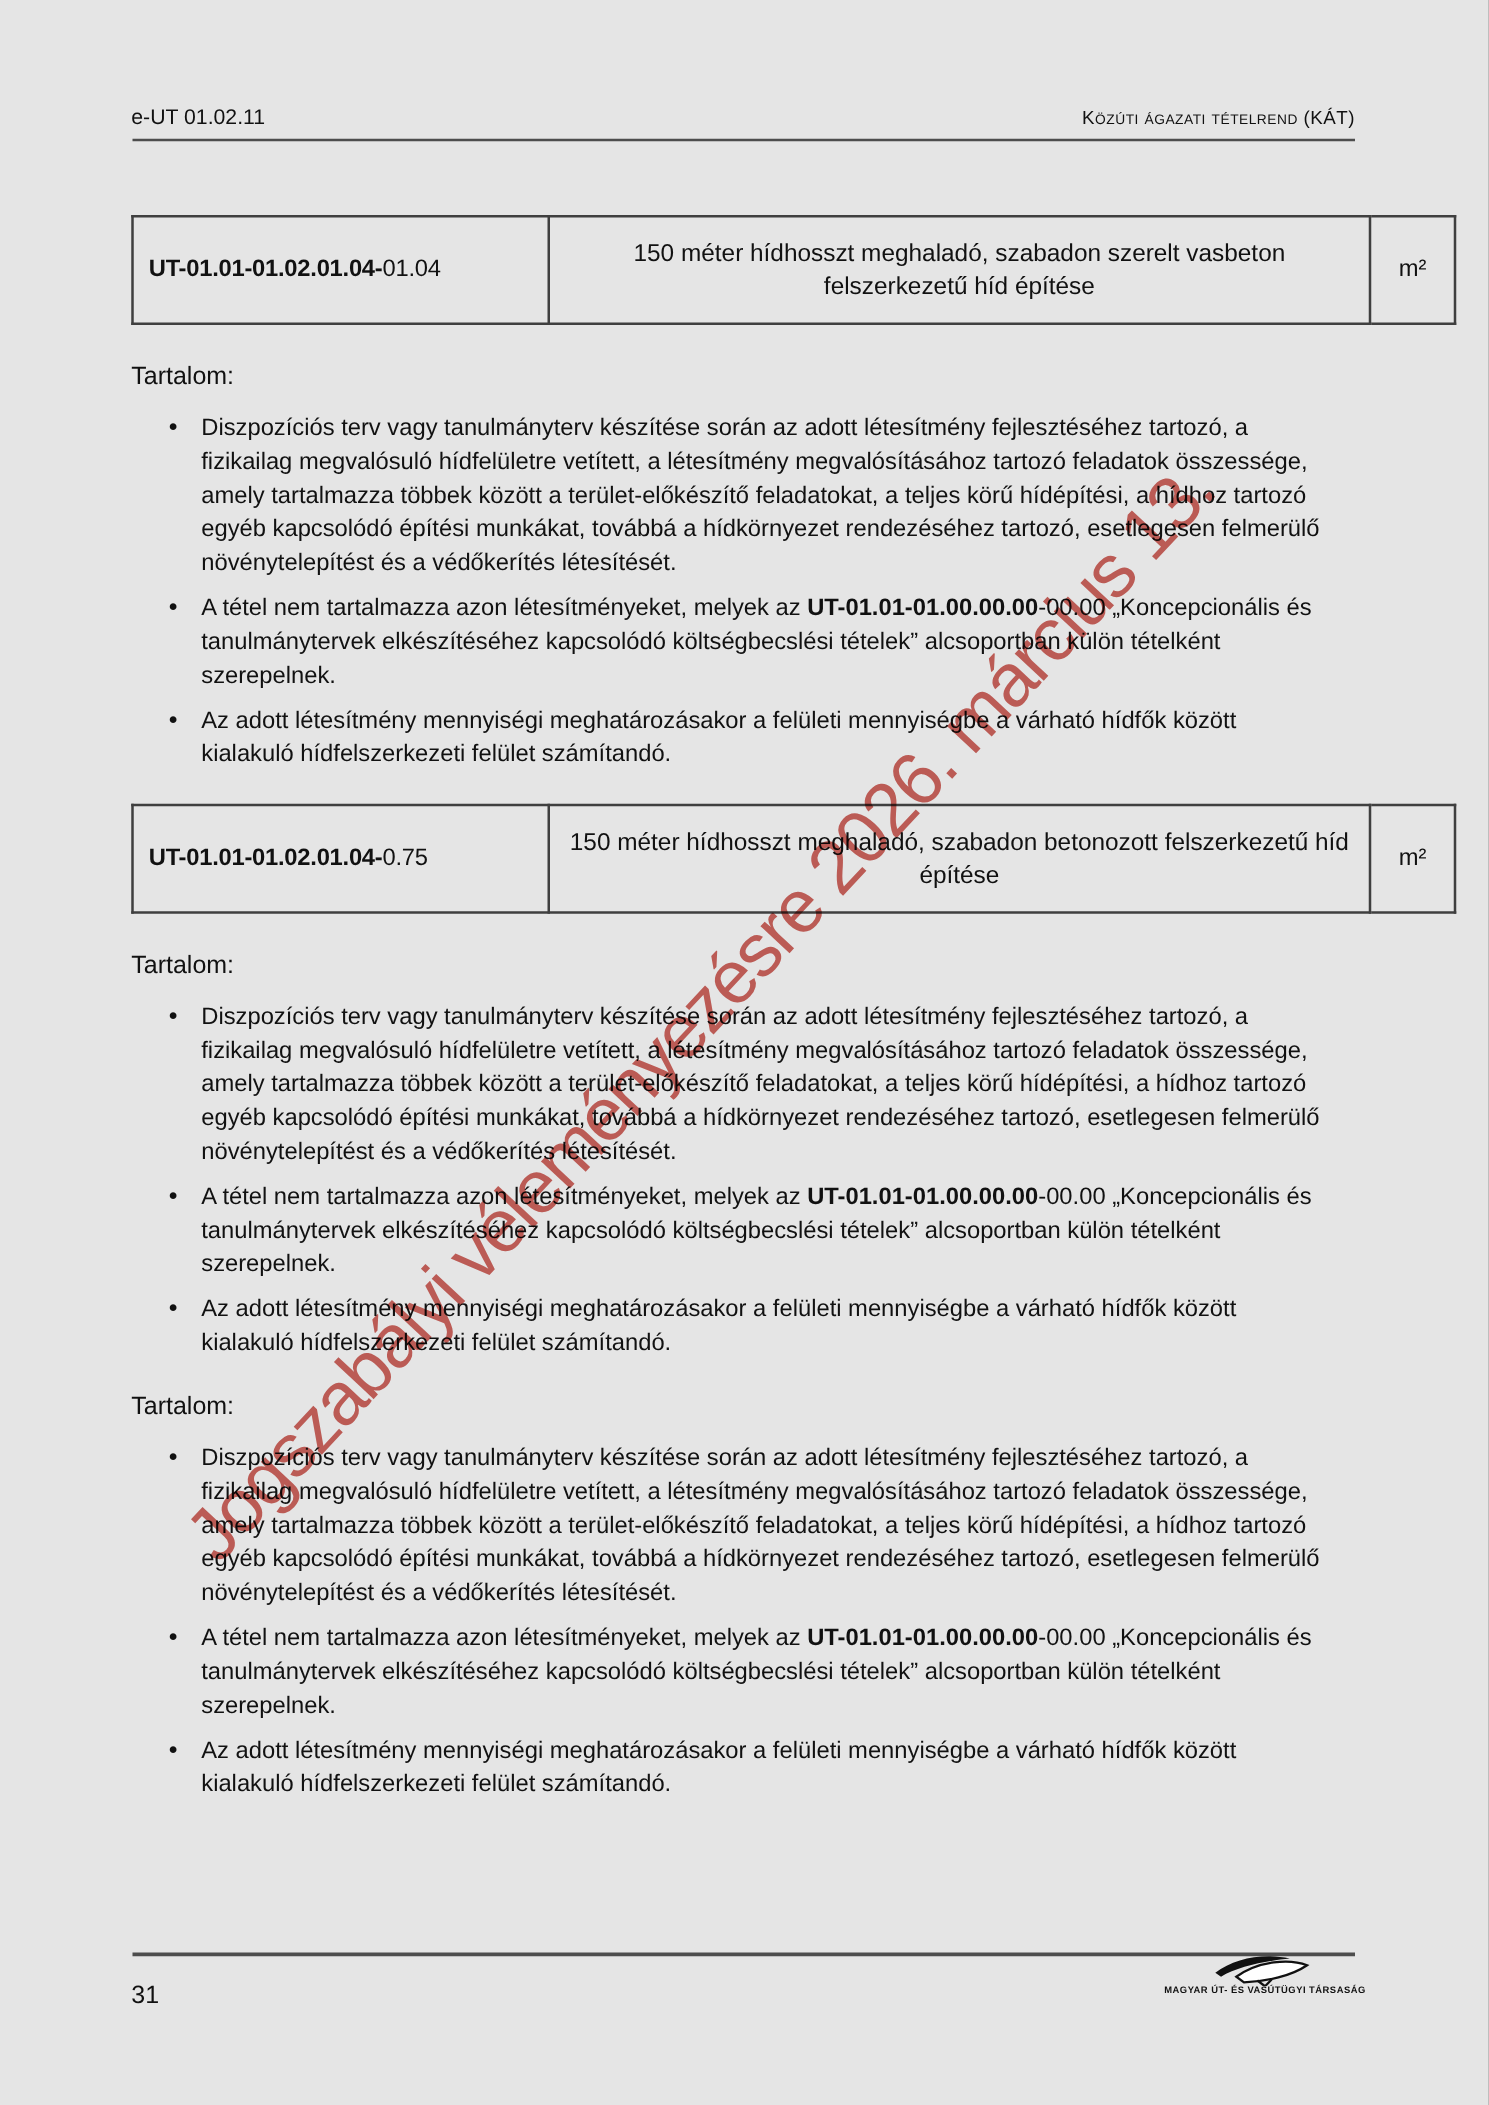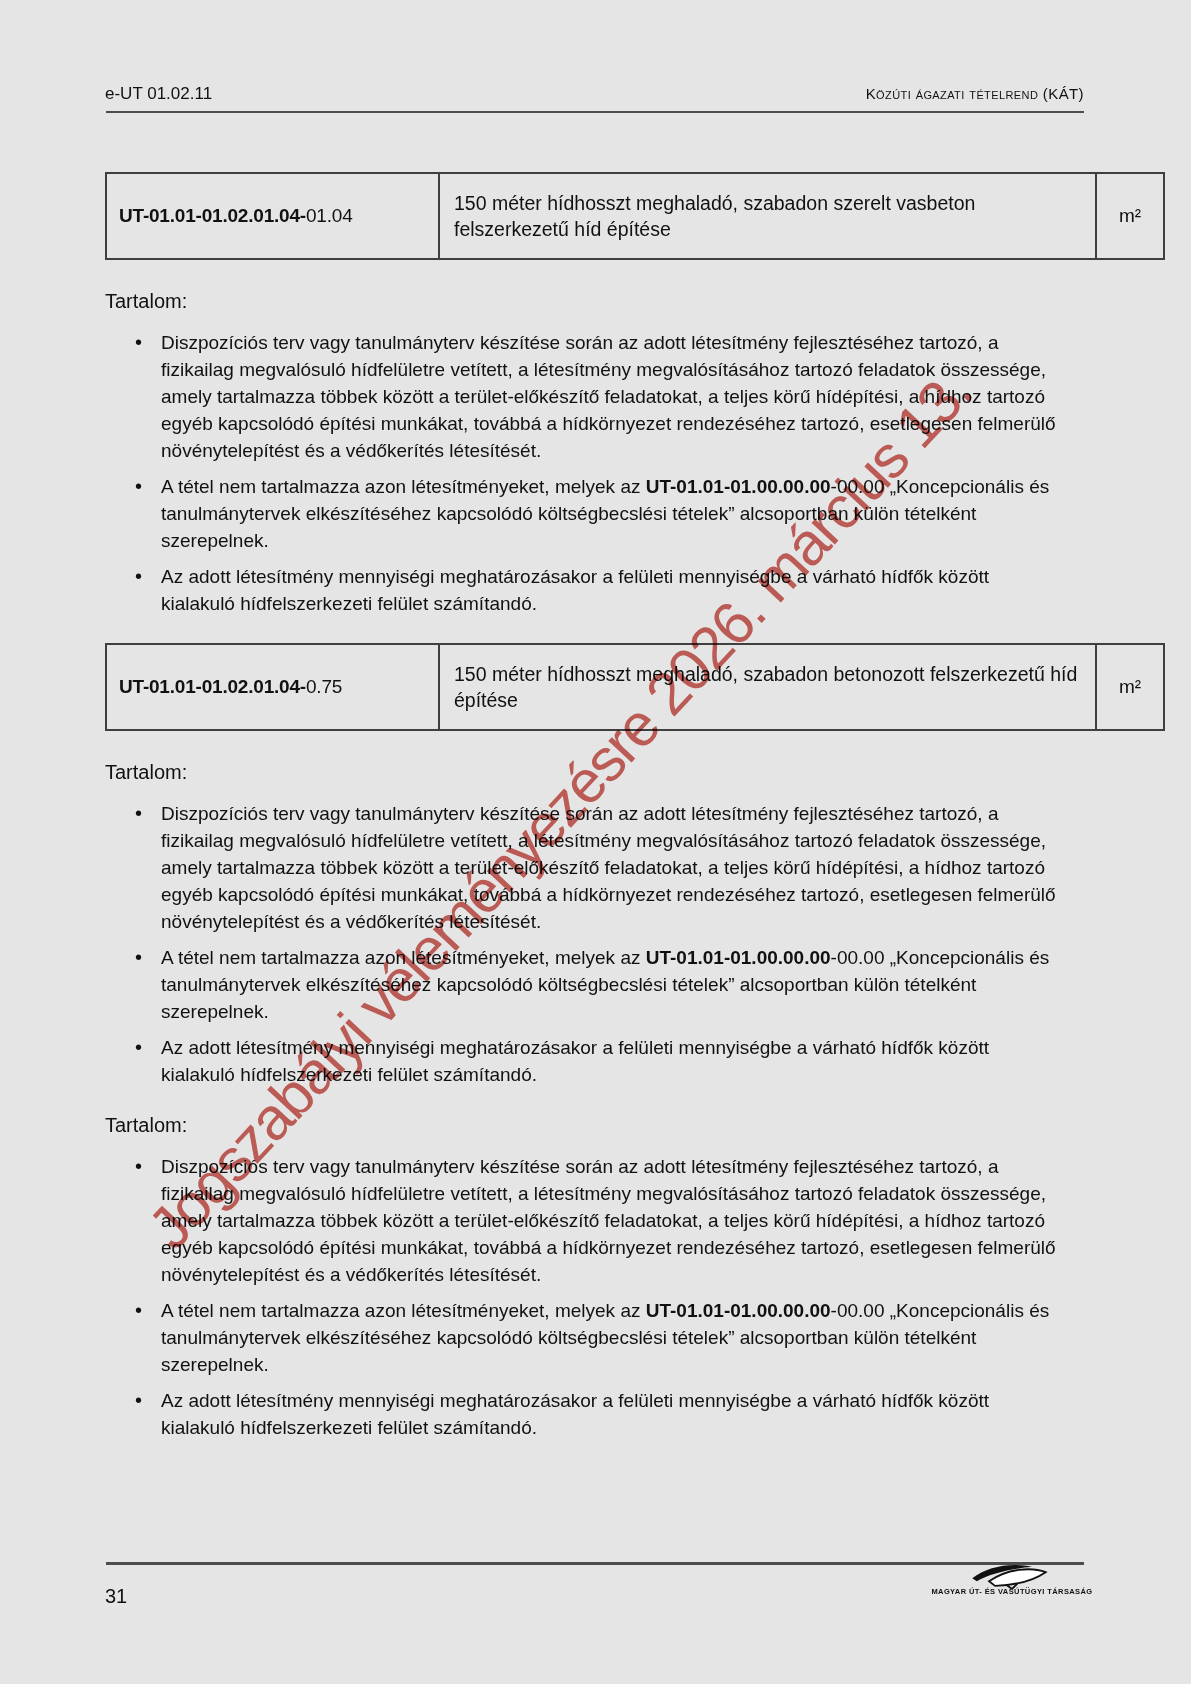--- a/index.html
+++ b/index.html
@@ -34,21 +34,21 @@
     border:2px solid #3f3f3f;
     vertical-align:middle;
   }
   td.code-cell{
     width:313px;padding:6px 6px 6px 12px;
     font-size:19px;white-space:nowrap;letter-spacing:-0.2px;border-radius:24px;
   }
   td.code-cell .code-bold{font-weight:bold;}
   td.desc-cell{
     width:627px;padding:8px 14px;
-    font-size:19.5px;line-height:26px;
+    font-size:19.5px;line-height:26px;text-align:center;
   }
   td.unit-cell{
     width:62px;text-align:center;font-size:19px;padding:4px 2px;
     height:76px;
   }
   .tartalom{margin:0 0 12px 0;font-size:20px;}
   ul.bullets{margin:16px;padding:0 0 0 12px;list-style:none;}
   ul.bullets li{
     position:relative;padding-left:28px;margin:0 0 9px 0;
     font-size:19px;line-height:27px;max-width:902px;

